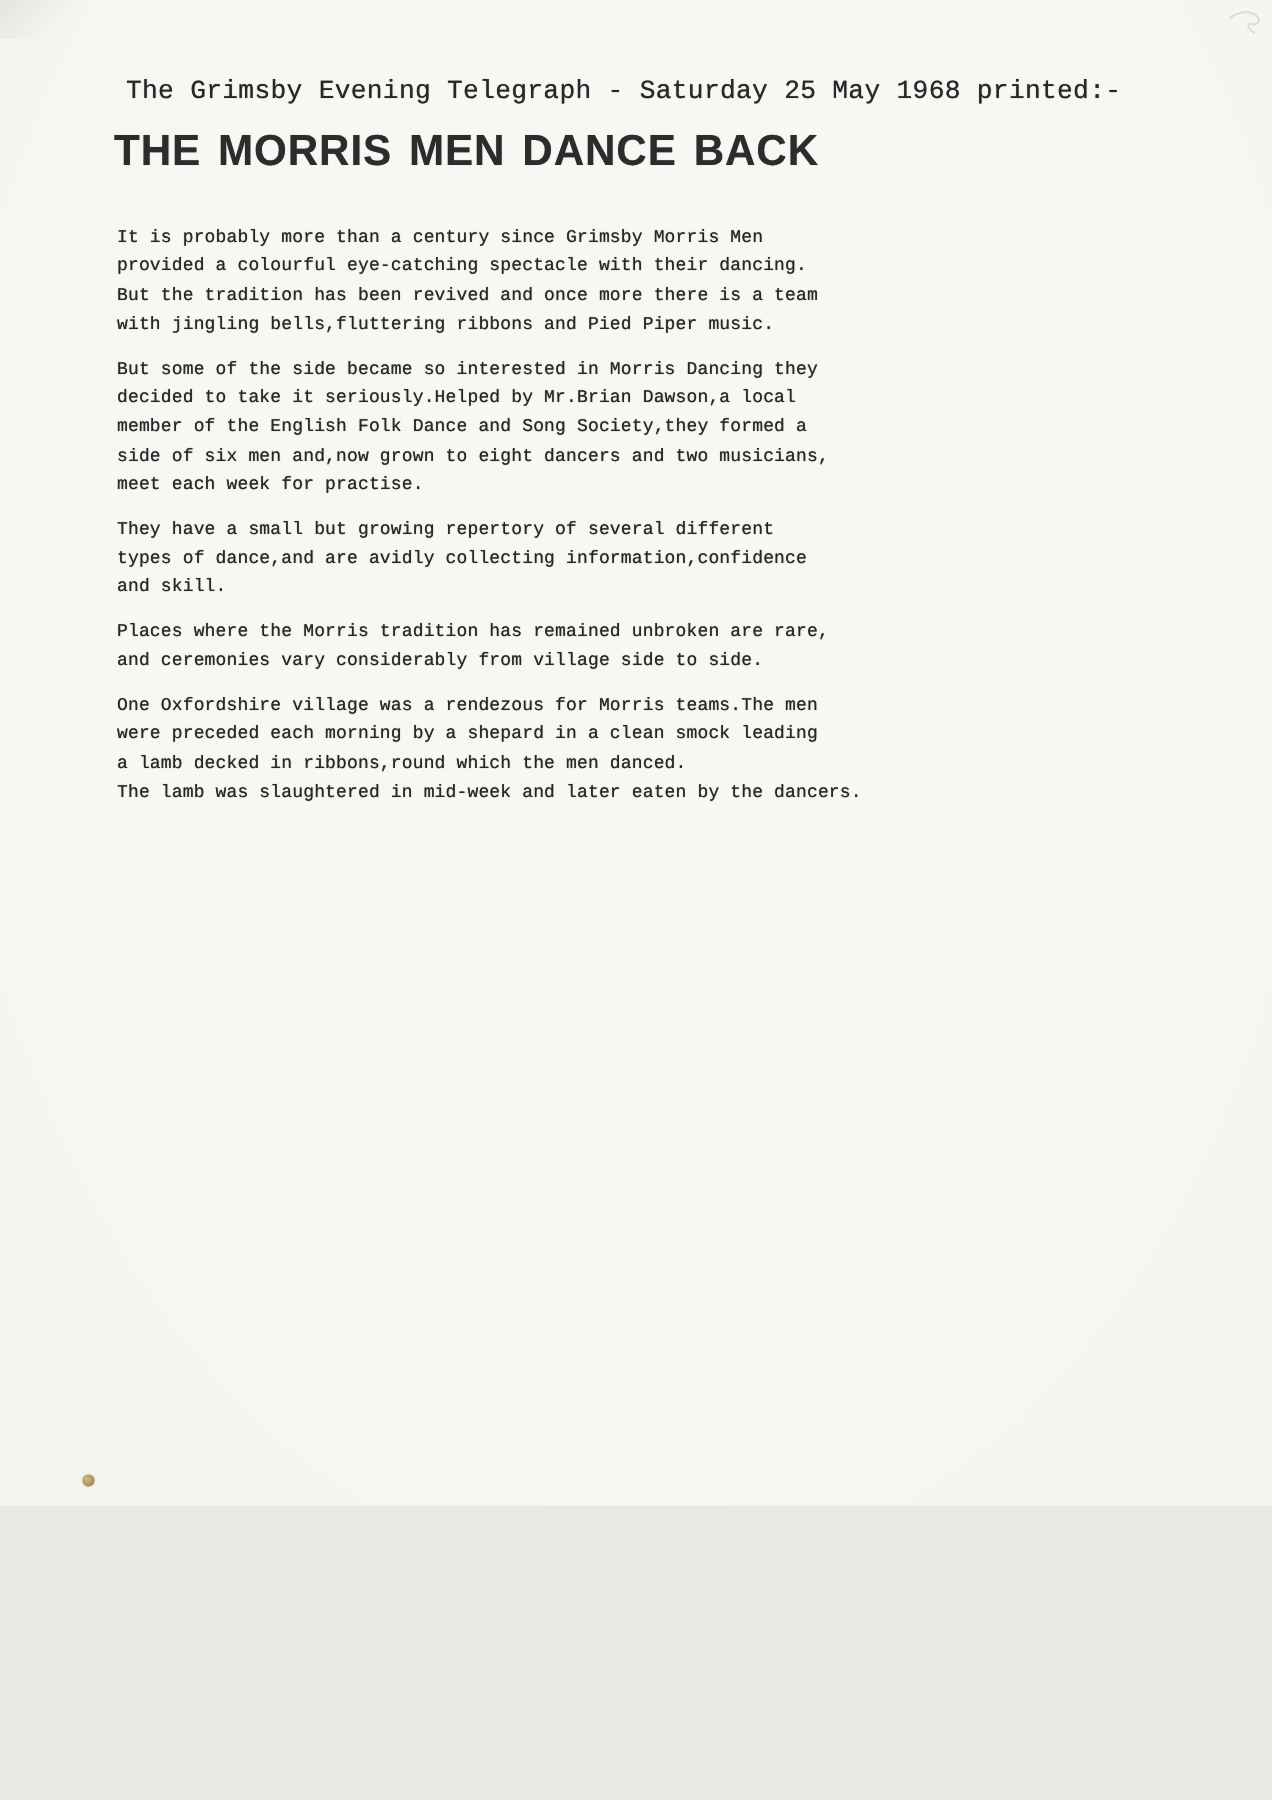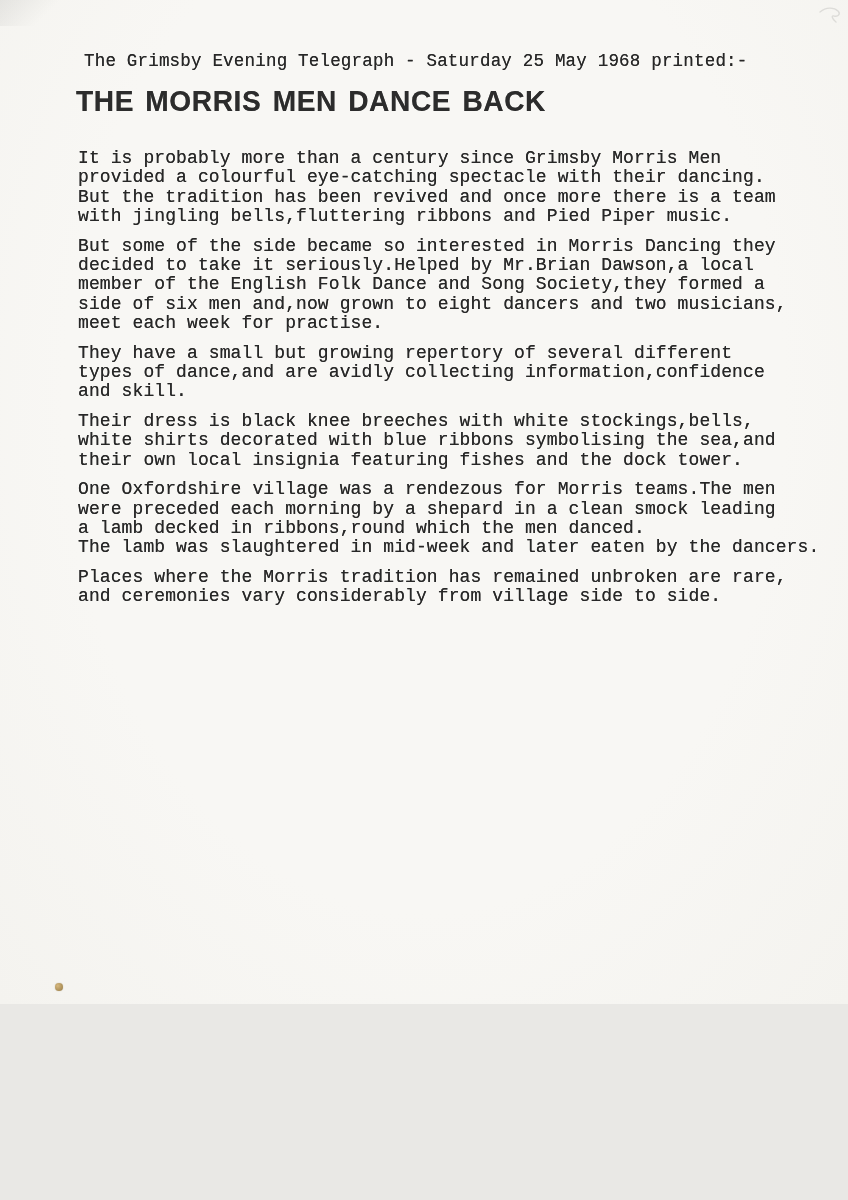--- a/index.html
+++ b/index.html
@@ -44,21 +44,21 @@
     transform: scaleX(0.97);
     transform-origin: left center;
     white-space: pre;
     text-shadow: 0 0 0.5px rgba(30,30,30,0.6);
   }
   .article {
     margin-top: 33px;
   }
   .article p {
     margin: 0 0 10px 0;
-    font-size: 18px;
+    font-size: 12px;
     line-height: 19.4px;
     white-space: pre;
     letter-spacing: 0.1px;
     text-shadow: 0 0 0.6px rgba(25,25,25,0.75);
   }
   .margin-speck {
     position: absolute;
     left: 55px;
     top: 983px;
     width: 8px;
@@ -108,24 +108,21 @@
 But the tradition has been revived and once more there is a team
 with jingling bells,fluttering ribbons and Pied Piper music.</p>
       <p>But some of the side became so interested in Morris Dancing they
 decided to take it seriously.Helped by Mr.Brian Dawson,a local
 member of the English Folk Dance and Song Society,they formed a
 side of six men and,now grown to eight dancers and two musicians,
 meet each week for practise.</p>
       <p>They have a small but growing repertory of several different
 types of dance,and are avidly collecting information,confidence
 and skill.</p>
-      <p>Their dress is black knee breeches with white stockings,bells,
-white shirts decorated with blue ribbons symbolising the sea,and
-their own local insignia featuring fishes and the dock tower.</p>
+      <p>Places where the Morris tradition has remained unbroken are rare,
+and ceremonies vary considerably from village side to side.</p>
       <p>One Oxfordshire village was a rendezous for Morris teams.The men
 were preceded each morning by a shepard in a clean smock leading
 a lamb decked in ribbons,round which the men danced.
 The lamb was slaughtered in mid-week and later eaten by the dancers.</p>
-      <p>Places where the Morris tradition has remained unbroken are rare,
-and ceremonies vary considerably from village side to side.</p>
     </div>
   </div>
 </div>
 
 </body></html>

